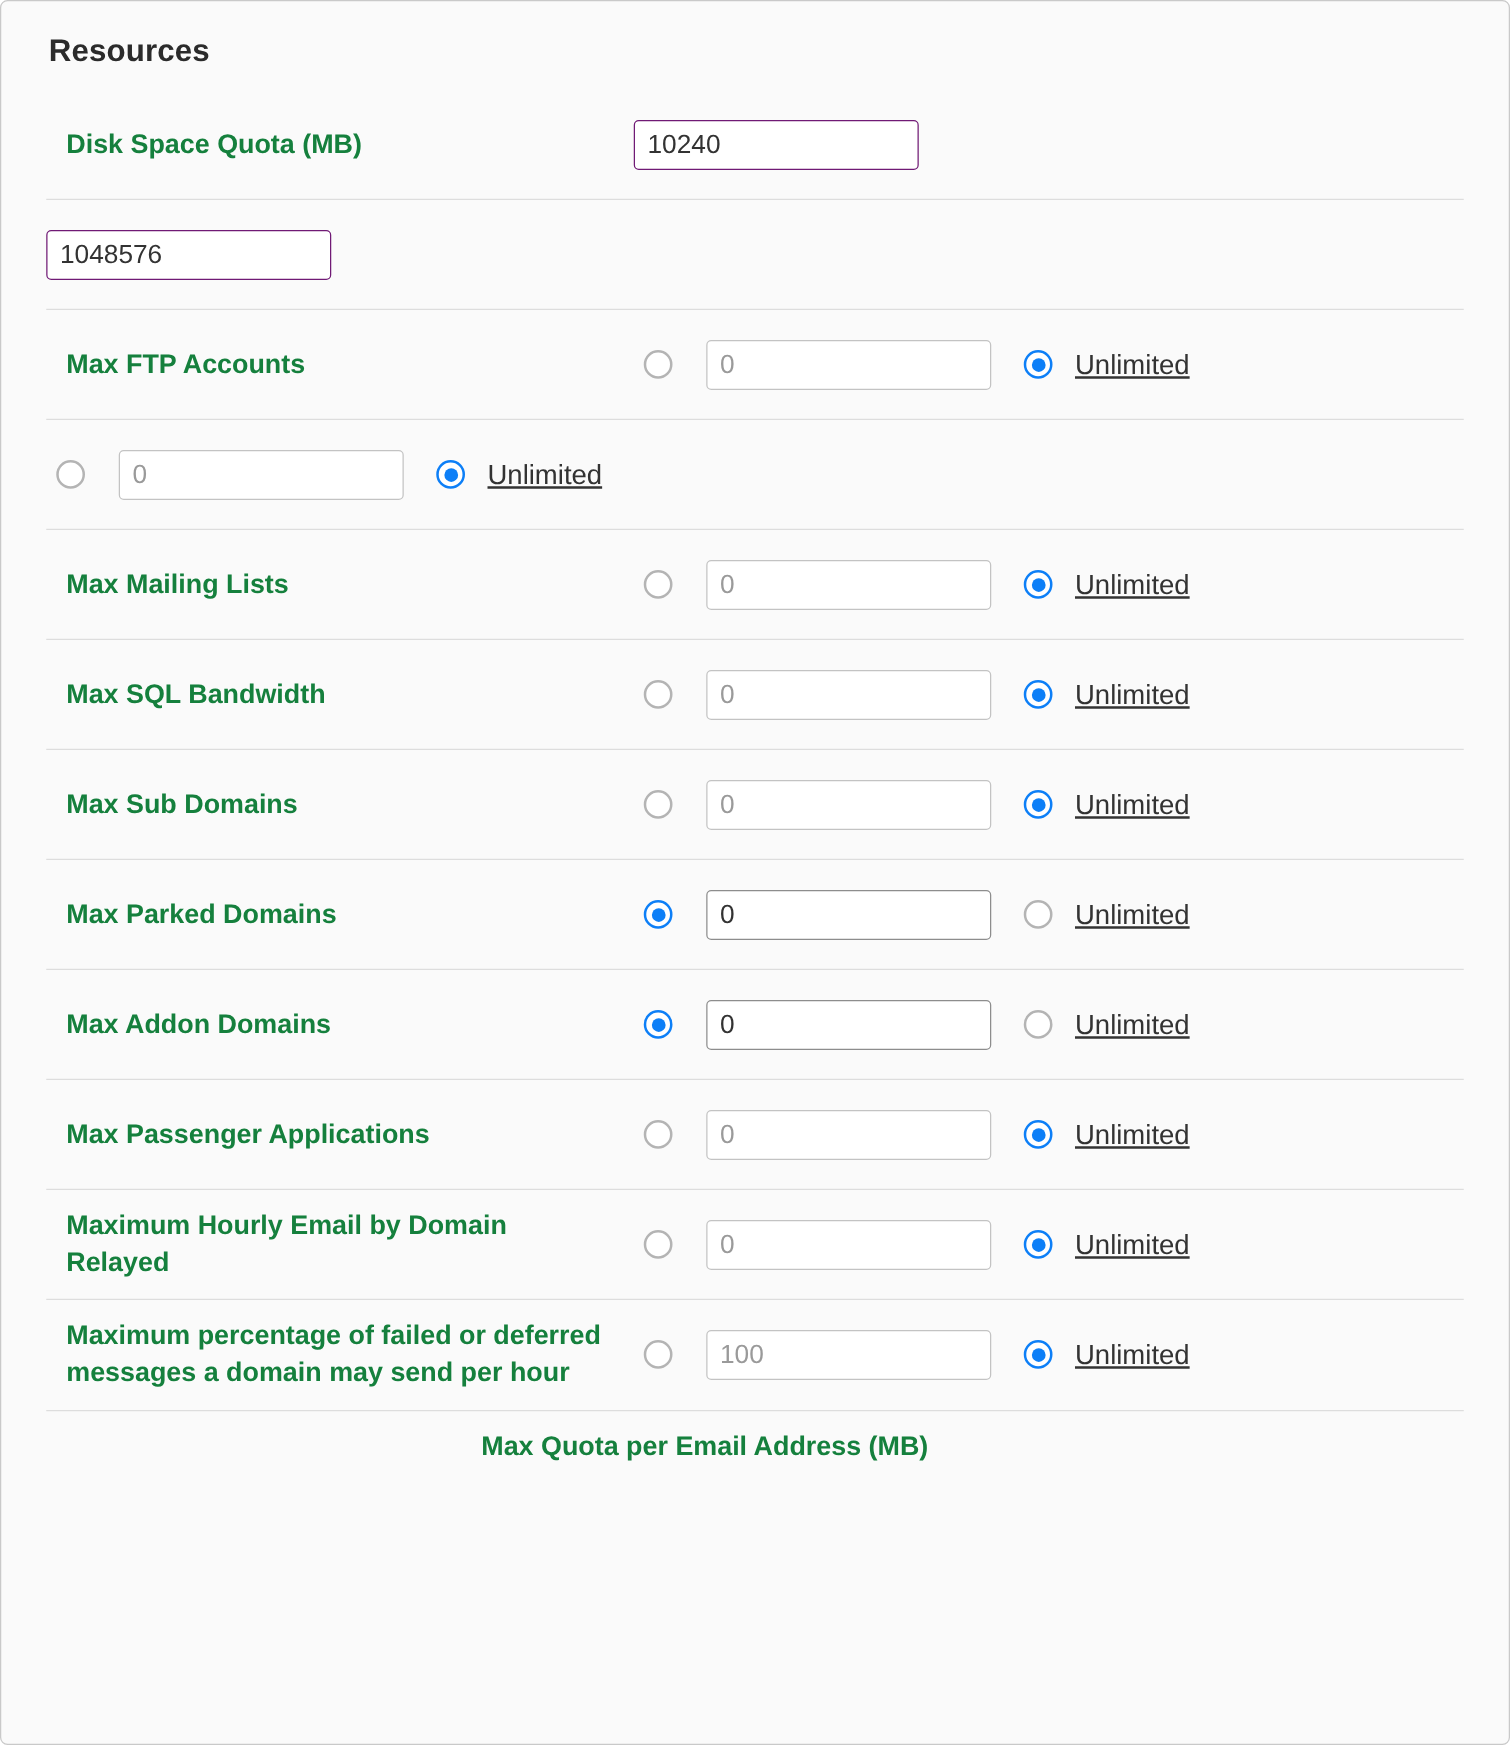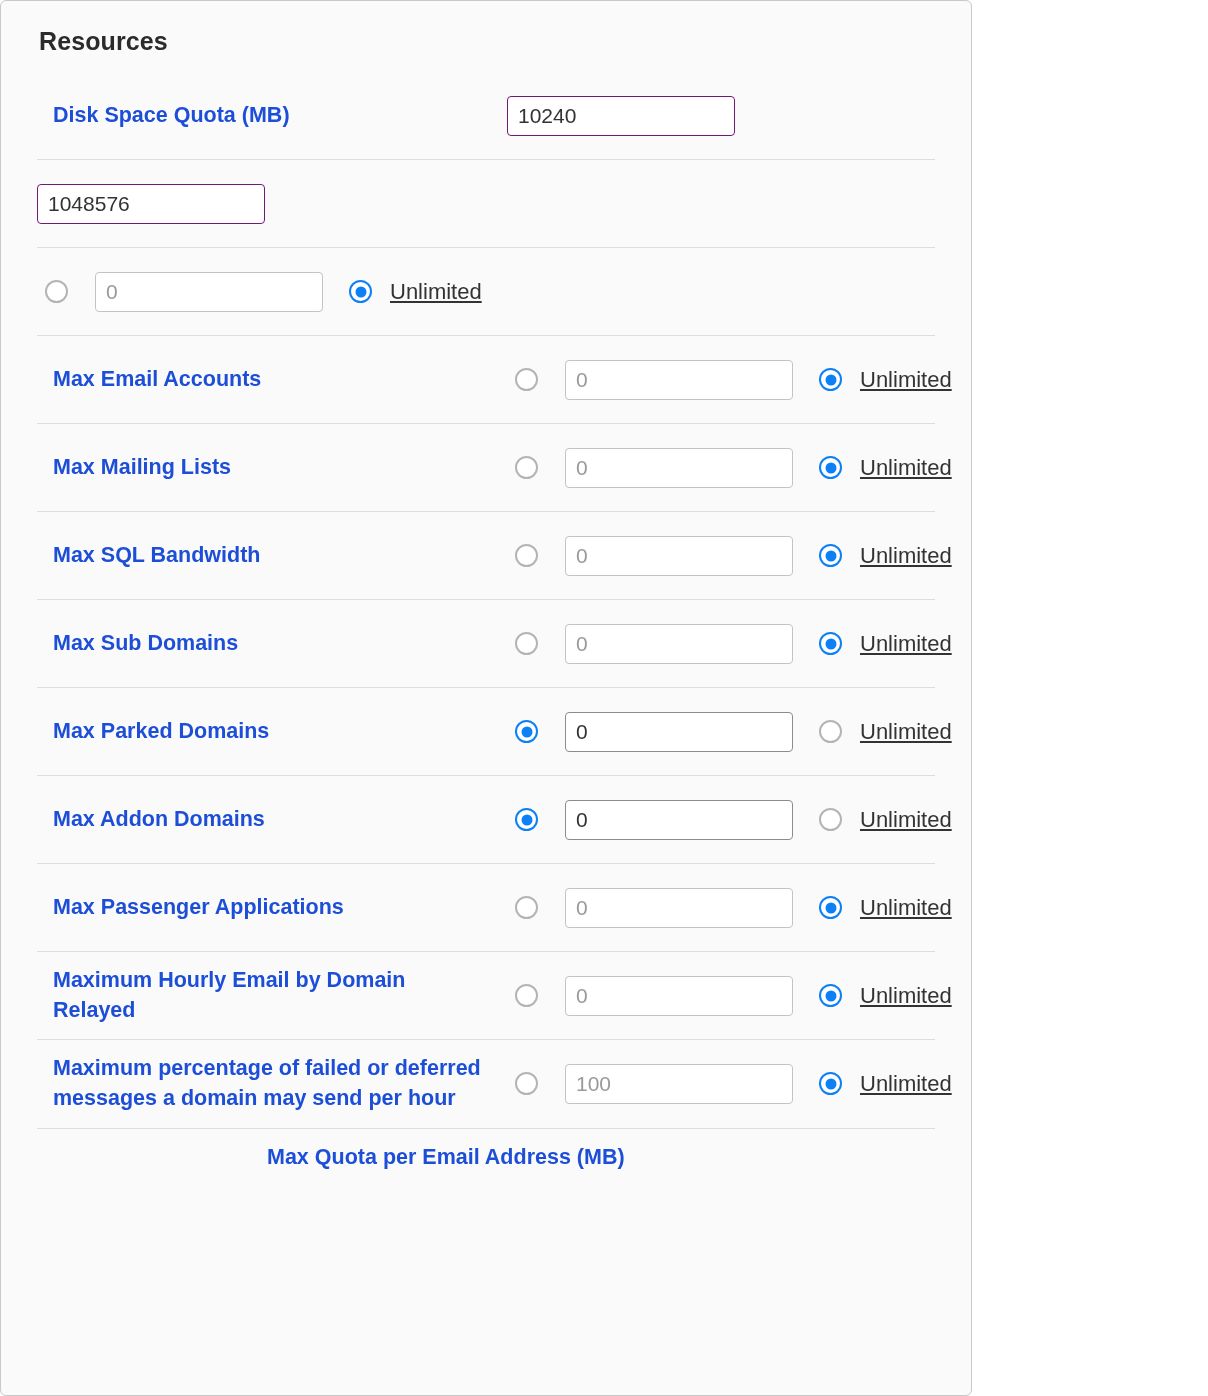--- a/index.html
+++ b/index.html
@@ -5,21 +5,21 @@
   html, body {
     margin: 0;
     padding: 0;
     background: #ffffff;
   }
   body {
     font-family: "Liberation Sans", sans-serif;
     -webkit-font-smoothing: antialiased;
   }
   .panel {
-    width: 972px;
+    width: 1208px;
     height: 1396px;
     box-sizing: border-box;
     background: #fafafa;
     border: 1px solid #c9c9c9;
     border-radius: 6px;
     overflow: hidden;
     position: relative;
   }
   .panel-title {
     font-size: 25px;
@@ -40,21 +40,21 @@
   }
   .row:last-child {
     border-bottom: none;
     flex-direction: column;
   }
   .row-label {
     width: 470px;
     flex: 0 0 470px;
     font-size: 21.5px;
     font-weight: bold;
-    color: #1d4ed8;
+    color: #15803d;
     line-height: 1.38;
     padding: 14px 18px 14px 16px;
     box-sizing: border-box;
   }
   .row-control {
     flex: 1;
     display: flex;
     align-items: center;
   }
   .text-input {
@@ -147,34 +147,34 @@
       </div>
     </div>
 
     <div class="row">
       <div class="row-control">
         <input class="text-input wide" type="text" value="1048576" style="">
       </div>
     </div>
 
     <div class="row">
-      <div class="row-control">
-        <span class="radio-wrap">
-            <span class="radio"></span>
-          </span>
-        <input class="text-input num" type="text" placeholder="0" style="">
-        <span class="unlimited-wrap">
-          <span class="radio checked"></span>
-          <span class="unlimited-label">Unlimited</span>
-        </span>
-      </div>
-    </div>
-
-    <div class="row">
-      <div class="row-label label-offset">Max Email Accounts</div>
+      <div class="row-label label-offset">Max FTP Accounts</div>
+      <div class="row-control">
+        <span class="radio-wrap">
+            <span class="radio"></span>
+          </span>
+        <input class="text-input num" type="text" placeholder="0" style="">
+        <span class="unlimited-wrap">
+          <span class="radio checked"></span>
+          <span class="unlimited-label">Unlimited</span>
+        </span>
+      </div>
+    </div>
+
+    <div class="row">
       <div class="row-control">
         <span class="radio-wrap">
             <span class="radio"></span>
           </span>
         <input class="text-input num" type="text" placeholder="0" style="">
         <span class="unlimited-wrap">
           <span class="radio checked"></span>
           <span class="unlimited-label">Unlimited</span>
         </span>
       </div>

